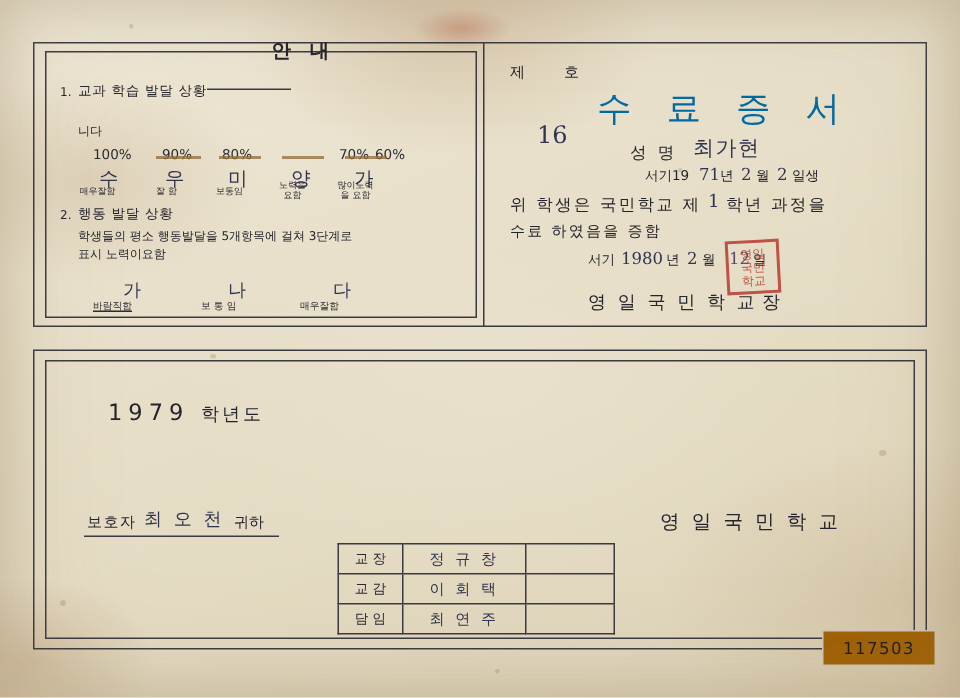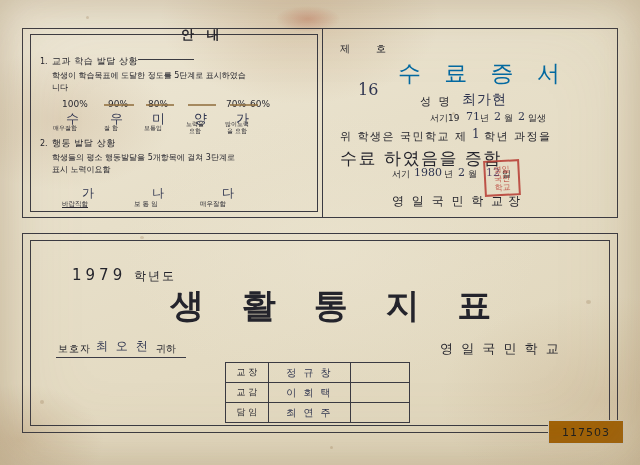--- a/index.html
+++ b/index.html
@@ -195,21 +195,20 @@
 
   <div class="box" id="top-frame"></div>
   <div class="box" id="top-inner-left"></div>
   <div id="mid-divider"></div>
 
   <div class="lbl printed" style="left:142px; top:28px; font-size:13px; letter-spacing:4px; font-weight:bold;margin-left:39px;">안  내</div>
   <div style="position:absolute; left:138px; top:59px; width:56px; height:1px; background:#3a3a42;"></div>
 
   <div class="lbl printed" style="left:40px; top:58px; font-size:8px;">1.</div>
   <div class="lbl printed" style="left:52px; top:57px; font-size:9px; letter-spacing:0.5px;">교과 학습 발달 상황</div>
-  <div class="lbl printed" style="left:52px; top:72px; font-size:8px;">학생이 학습목표에 도달한 정도를 5단계로 표시하였습</div>
   <div class="lbl printed" style="left:52px; top:84px; font-size:8px;">니다</div>
 
   <div class="scale-pct" style="left:62px; top:99px;">100%</div>
   <div class="scale-pct" style="left:108px; top:99px;">90%</div>
   <div class="scale-pct" style="left:148px; top:99px;">80%</div>
   <div class="scale-pct" style="left:190px; top:99px;margin-left:36px;">70%</div>
   <div class="scale-pct" style="left:250px; top:99px;">60%</div>
 
   <div class="scale-strike" style="left:104px; top:104px; width:30px;"></div>
   <div class="scale-strike" style="left:146px; top:104px; width:28px;"></div>
@@ -257,21 +256,21 @@
   <div class="lbl printed" style="left:480px; top:114px; font-size:9px;">년</div>
   <div class="lbl hand" style="left:494px; top:111px; font-size:11px;">2</div>
   <div class="lbl printed" style="left:504px; top:114px; font-size:9px;">월</div>
   <div class="lbl hand" style="left:518px; top:111px; font-size:11px;">2</div>
   <div class="lbl printed" style="left:528px; top:114px; font-size:9px;">일생</div>
 
   <div class="lbl printed" style="left:340px; top:131px; font-size:11px; letter-spacing:1.5px;">위 학생은 국민학교 제</div>
   <div class="lbl hand" style="left:472px; top:128px; font-size:12px;">1</div>
   <div class="lbl printed" style="left:484px; top:131px; font-size:11px; letter-spacing:1.5px;">학년 과정을</div>
 
-  <div class="lbl printed" style="left:340px; top:150px; font-size:17px; letter-spacing:1.5px;">수료 하였음을 증함</div>
+  <div class="lbl printed" style="left:340px; top:150px; font-size:10px; letter-spacing:1.5px;">수료 하였음을 증함</div>
 
   <div class="lbl printed" style="left:392px; top:170px; font-size:9px;">서기</div>
   <div class="lbl hand" style="left:414px; top:167px; font-size:11px;">1980</div>
   <div class="lbl printed" style="left:444px; top:170px; font-size:9px;">년</div>
   <div class="lbl hand" style="left:458px; top:167px; font-size:11px;">2</div>
   <div class="lbl printed" style="left:468px; top:170px; font-size:9px;">월</div>
   <div class="lbl hand" style="left:486px; top:167px; font-size:11px; color:#5b4a6e;">12</div>
   <div class="lbl printed" style="left:502px; top:170px; font-size:9px;">일</div>
 
   <div class="lbl printed" style="left:392px; top:195px; font-size:12px; letter-spacing:2px;">영 일 국 민 학 교</div>
@@ -282,21 +281,20 @@
 국민
 학교</div>
   </div>
 
   <div class="box" id="bottom-frame"></div>
   <div class="box" id="bottom-inner"></div>
 
   <div class="lbl printed" style="left:72px; top:268px; font-size:15px; letter-spacing:4px;">1979</div>
   <div class="lbl printed" style="left:134px; top:270px; font-size:12px; letter-spacing:2px;">학년도</div>
 
-  <div class="lbl printed" style="left:170px; top:288px; font-size:34px; letter-spacing:13px; font-weight:bold;">생 활 통 지 표</div>
 
   <div class="lbl printed" style="left:58px; top:344px; font-size:10px; letter-spacing:1px;">보호자</div>
   <div class="lbl hand" style="left:96px; top:340px; font-size:12px; letter-spacing:2px;">최 오 천</div>
   <div class="lbl printed" style="left:156px; top:344px; font-size:10px;">귀하</div>
   <div style="position:absolute; left:56px; top:357px; width:130px; height:1px; background:#3b3b45;"></div>
 
   <div class="lbl printed" style="left:440px; top:342px; font-size:13px; letter-spacing:2px;">영 일 국 민 학 교</div>
 
   <table id="teacher-table">
     <tbody>

